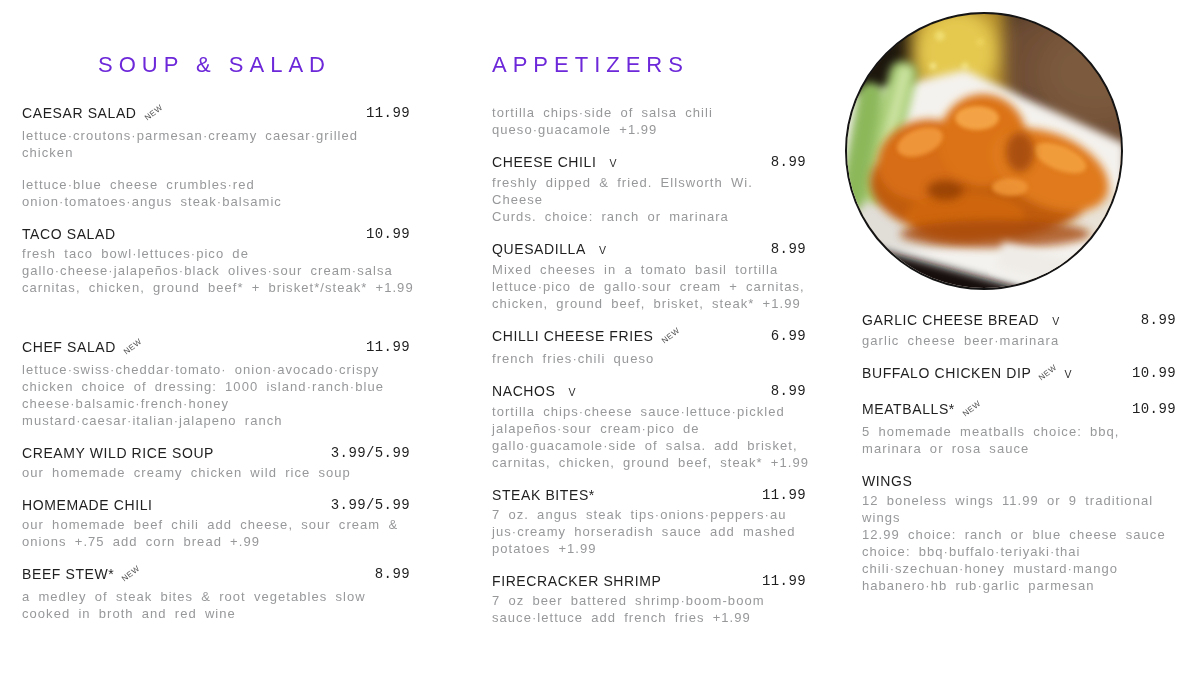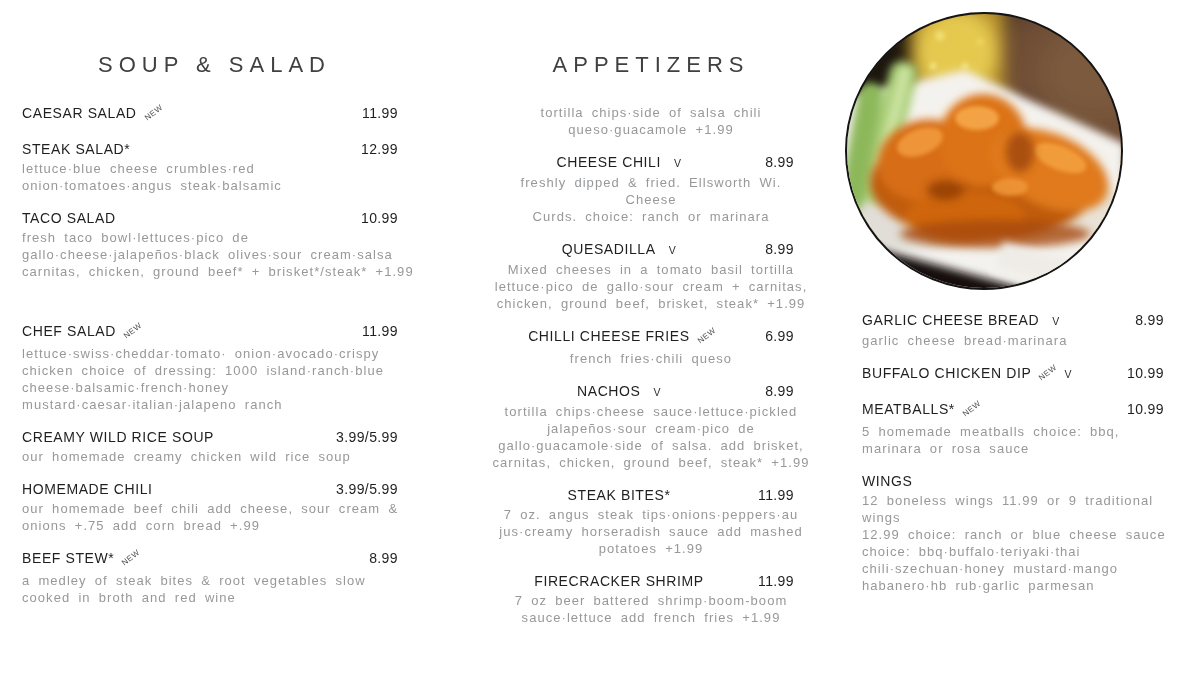--- a/index.html
+++ b/index.html
@@ -6,51 +6,52 @@
   html,body { width:1200px; height:675px; }
   body {
     position:relative;
     background:#ffffff;
     font-family:"Liberation Sans", sans-serif;
     overflow:hidden;
     color:#1f1f1f;
   }
   .col { position:absolute; top:0; }
   #col1 { left:22px;  width:392px; }
-  #col2 { left:492px; width:318px;text-align:center; }
+  #col2 { left:492px; width:318px; }
   #col3 { left:862px; top:311px; width:318px; }
 
   .hdr {
     margin-top:52px;
     margin-bottom:26px;
     font-size:22px;
     line-height:26px;
     letter-spacing:6px;
-    color:#404040;
+    color:#6d28d9;
     white-space:nowrap;
   }
   #col1 .hdr { margin-left:76px; }
 
   .item { margin-bottom:15px; }
   .item.gap-lg { margin-bottom:42px; }
 
   .head {
     position:relative;
     font-size:14px;
     line-height:18px;
     letter-spacing:.6px;
     color:#1f1f1f;
     padding-right:64px;
     white-space:nowrap;
   }
   .pr {
     position:absolute;
-    right:16px; top:0;
+    right:4px; top:0;
     letter-spacing:.4px;
     color:#1f1f1f;
+    font-family:Liberation Mono, monospace;
   }
   .new {
     display:inline-block;
     font-size:8px;
     letter-spacing:.5px;
     color:#4d4d4d;
     transform:rotate(-38deg);
     position:relative;
     top:-3px; left:7px;
   }
@@ -86,27 +87,25 @@
 <body>
 
 <div class="col" id="col1">
   <div class="hdr">SOUP &amp; SALAD</div>
 
   <div class="item">
     <div class="head">
       <span class="nm">CAESAR SALAD</span><span class="new">NEW</span>
       <span class="pr">11.99</span>
     </div>
-  </div>
-
-  <div class="item">
-    <div class="head">
-      <span class="nm">STEAK SALAD*</span>
-      <span class="pr">12.99</span>
-    </div>
+    <div class="ds">lettuce·croutons·parmesan·creamy caesar·grilled
+chicken</div>
+  </div>
+
+  <div class="item">
     <div class="ds">lettuce·blue cheese crumbles·red
 onion·tomatoes·angus steak·balsamic</div>
   </div>
 
   <div class="item gap-lg">
     <div class="head">
       <span class="nm">TACO SALAD</span>
       <span class="pr">10.99</span>
     </div>
     <div class="ds">fresh taco bowl·lettuces·pico de
@@ -292,21 +291,21 @@
     </g>
   </svg>
 </div>
 
 <div class="col" id="col3">
   <div class="item">
     <div class="head">
       <span class="nm">GARLIC CHEESE BREAD</span><span class="veg">V</span>
       <span class="pr">8.99</span>
     </div>
-    <div class="ds">garlic cheese bread·marinara</div>
+    <div class="ds">garlic cheese beer·marinara</div>
   </div>
 
   <div class="item">
     <div class="head">
       <span class="nm">BUFFALO CHICKEN DIP</span><span class="new">NEW</span><span class="veg">V</span>
       <span class="pr">10.99</span>
     </div>
   </div>
 
   <div class="item">

